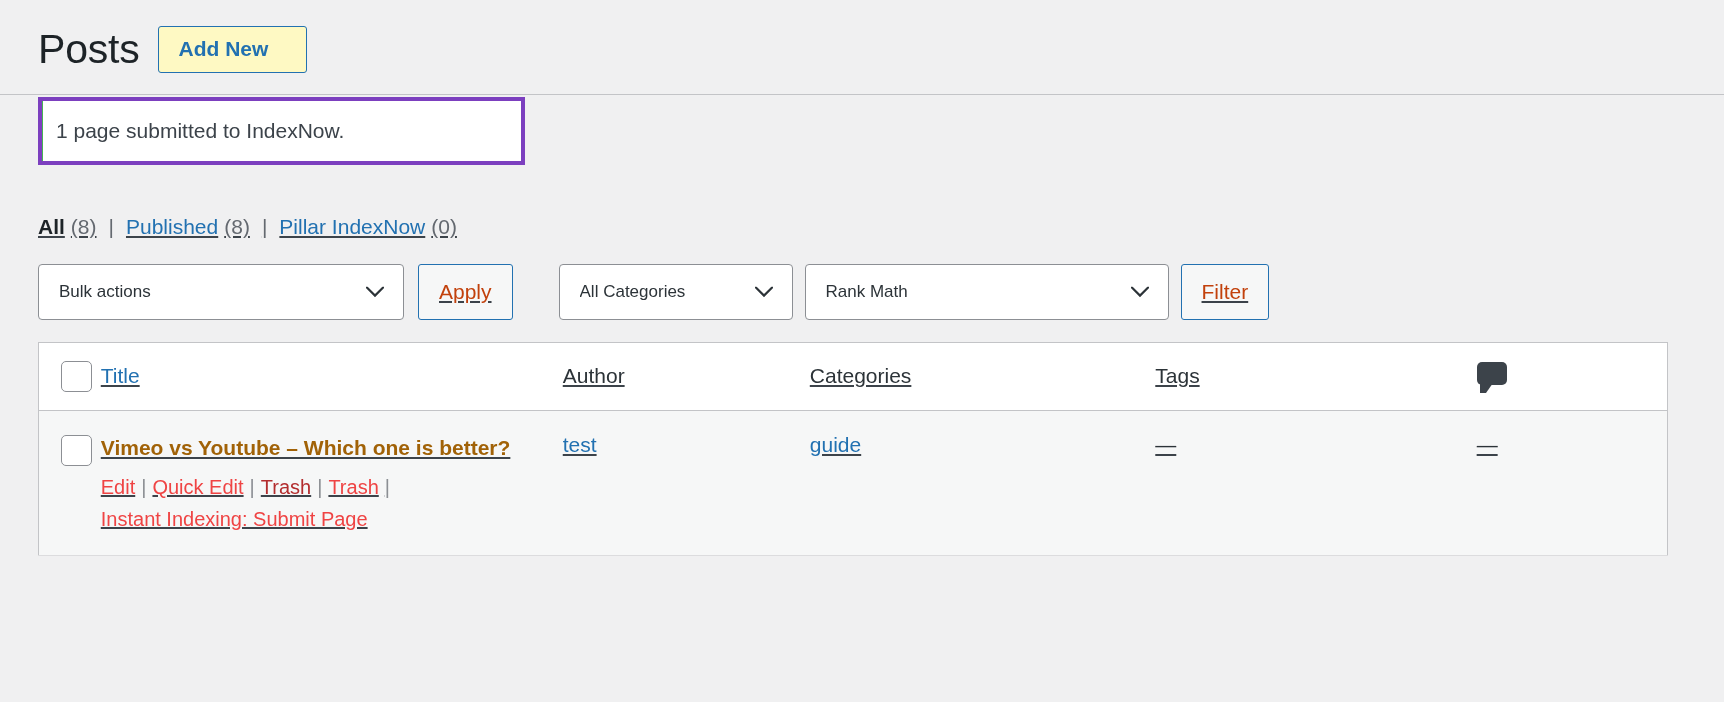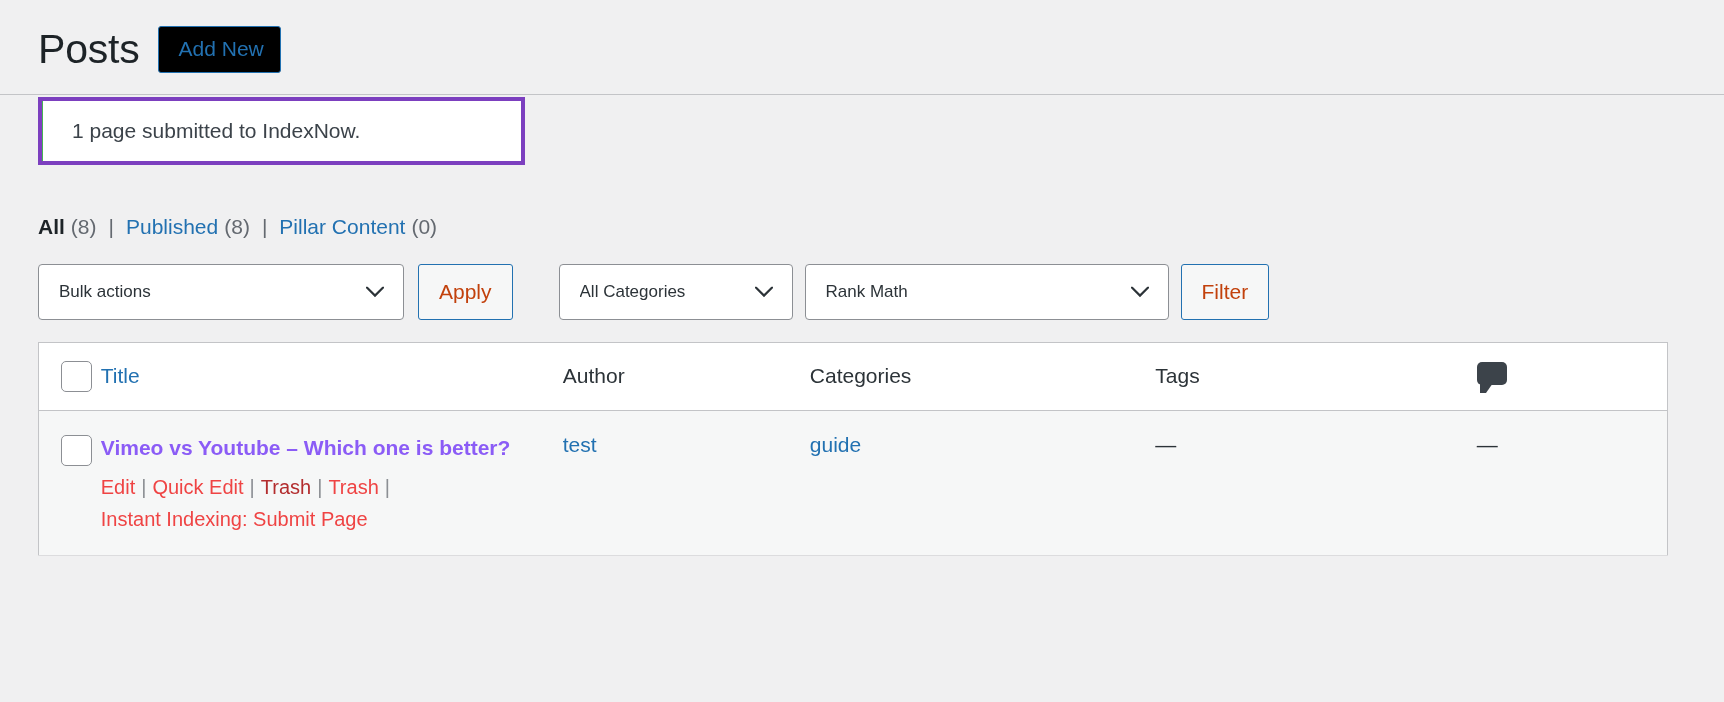--- a/index.html
+++ b/index.html
@@ -27,26 +27,26 @@
     font-size: 41px;
     font-weight: 400;
     color: #1d2327;
     line-height: 1.1;
     margin: 0;
     letter-spacing: -0.2px;
   }
   .add-new-btn {
     display: inline-block;
     font-size: 21px;
-    font-weight: 400;
+    font-weight: 700;
     color: #2271b1;
-    background: #000000;
+    background: #fef9c3;
     border: 1px solid #2271b1;
     border-radius: 3px;
-    padding: 9px 16px 11px 20px;
+    padding: 9px 38px 11px 20px;
     text-decoration: none;
     line-height: 1.2;
     cursor: pointer;
   }
 
   
   .notice-wrap {
     margin: 21px 0 0 0;
     padding: 0;
     position: relative;
@@ -64,31 +64,32 @@
     left: 38px;
     top: 3px;
     width: 487px;
     height: 68px;
     background: #ffffff;
     border-left: 5px solid #46b450;
     outline: 4px solid #7c3fbf;
     outline-offset: -4px;
     display: flex;
     align-items: center;
-    padding-left: 29px;
+    padding-left: 13px;
   }
   .notice-text {
     font-size: 21px;
     color: #3c434a;
     line-height: 1.4;
   }
 
   
   .content {
     padding: 0 56px 0 38px;
+    text-decoration: underline;
   }
   .subsubsub {
     margin: 44px 0 0 0;
     font-size: 21px;
     line-height: 1.4;
     color: #646970;
     display: flex;
     align-items: baseline;
     flex-wrap: wrap;
   }
@@ -239,21 +240,21 @@
     color: #2c3338;
     padding: 22px 0 20px 0;
     vertical-align: top;
     background: #f6f7f7;
     border-bottom: 1px solid #dcdcde;
   }
   .wp-list-table tbody td.col-cb { padding-top: 24px; }
   .row-title {
     font-size: 21px;
     font-weight: 700;
-    color: #8b5cf6;
+    color: #a16207;
     text-decoration: none;
     line-height: 1.45;
     display: inline;
     cursor: pointer;
   }
   .row-actions {
     margin-top: 8px;
     font-size: 20px;
     line-height: 1.6;
     color: #8c8f94;
@@ -292,21 +293,21 @@
   <div class="subsubsub">
     <span>
       <a class="current">All</a><span class="count">(8)</span>
     </span>
     <span class="sep">|</span>
     <span>
       <a>Published</a><span class="count">(8)</span>
     </span>
     <span class="sep">|</span>
     <span>
-      <a>Pillar Content</a><span class="count">(0)</span>
+      <a>Pillar IndexNow</a><span class="count">(0)</span>
     </span>
   </div>
 
   <div class="tablenav">
 
     <span class="select-wrap">
       <select class="wp-select sel-bulk">
         <option>Bulk actions</option>
       </select>
       <svg class="chev" viewBox="0 0 20 12">

